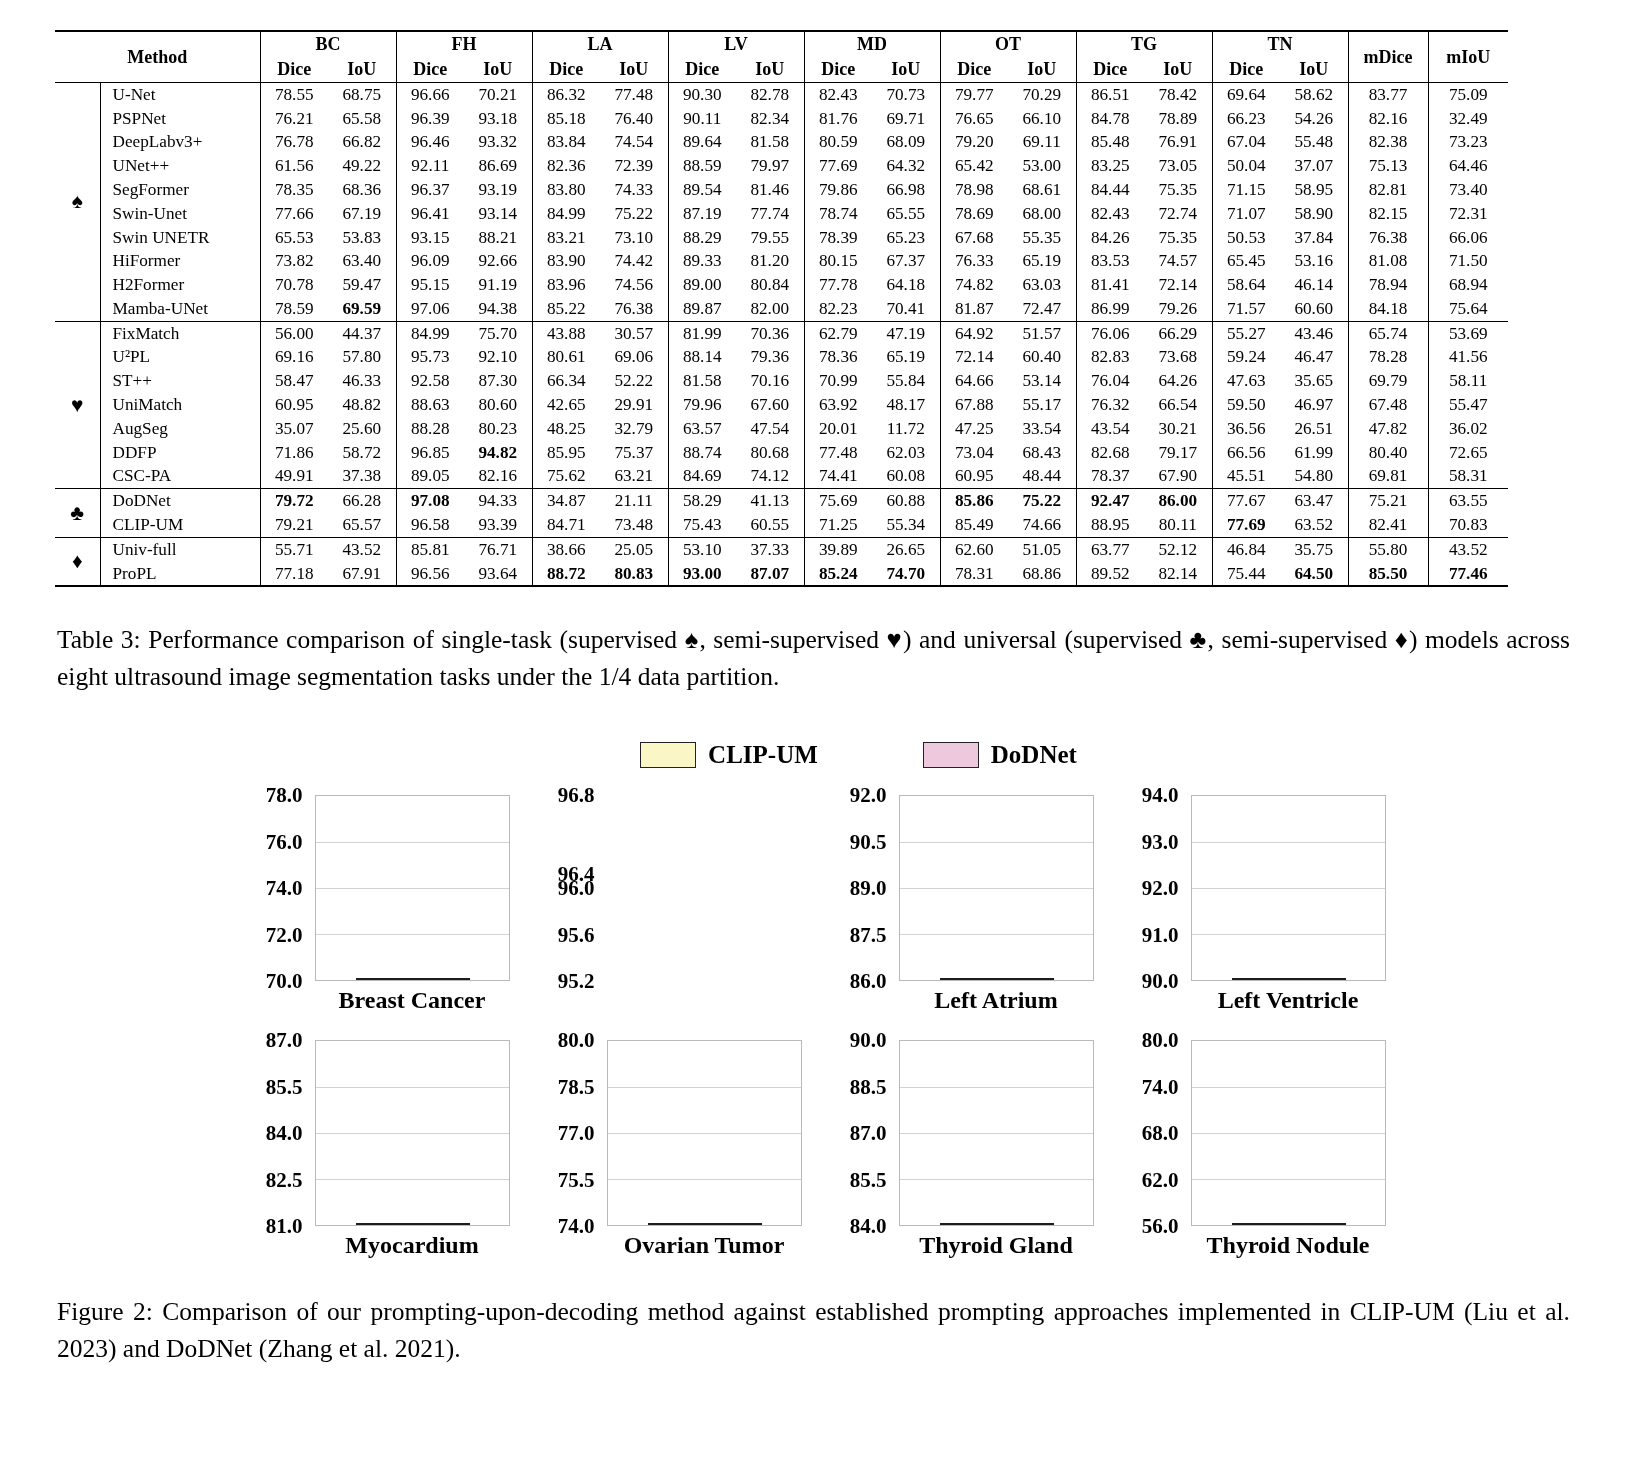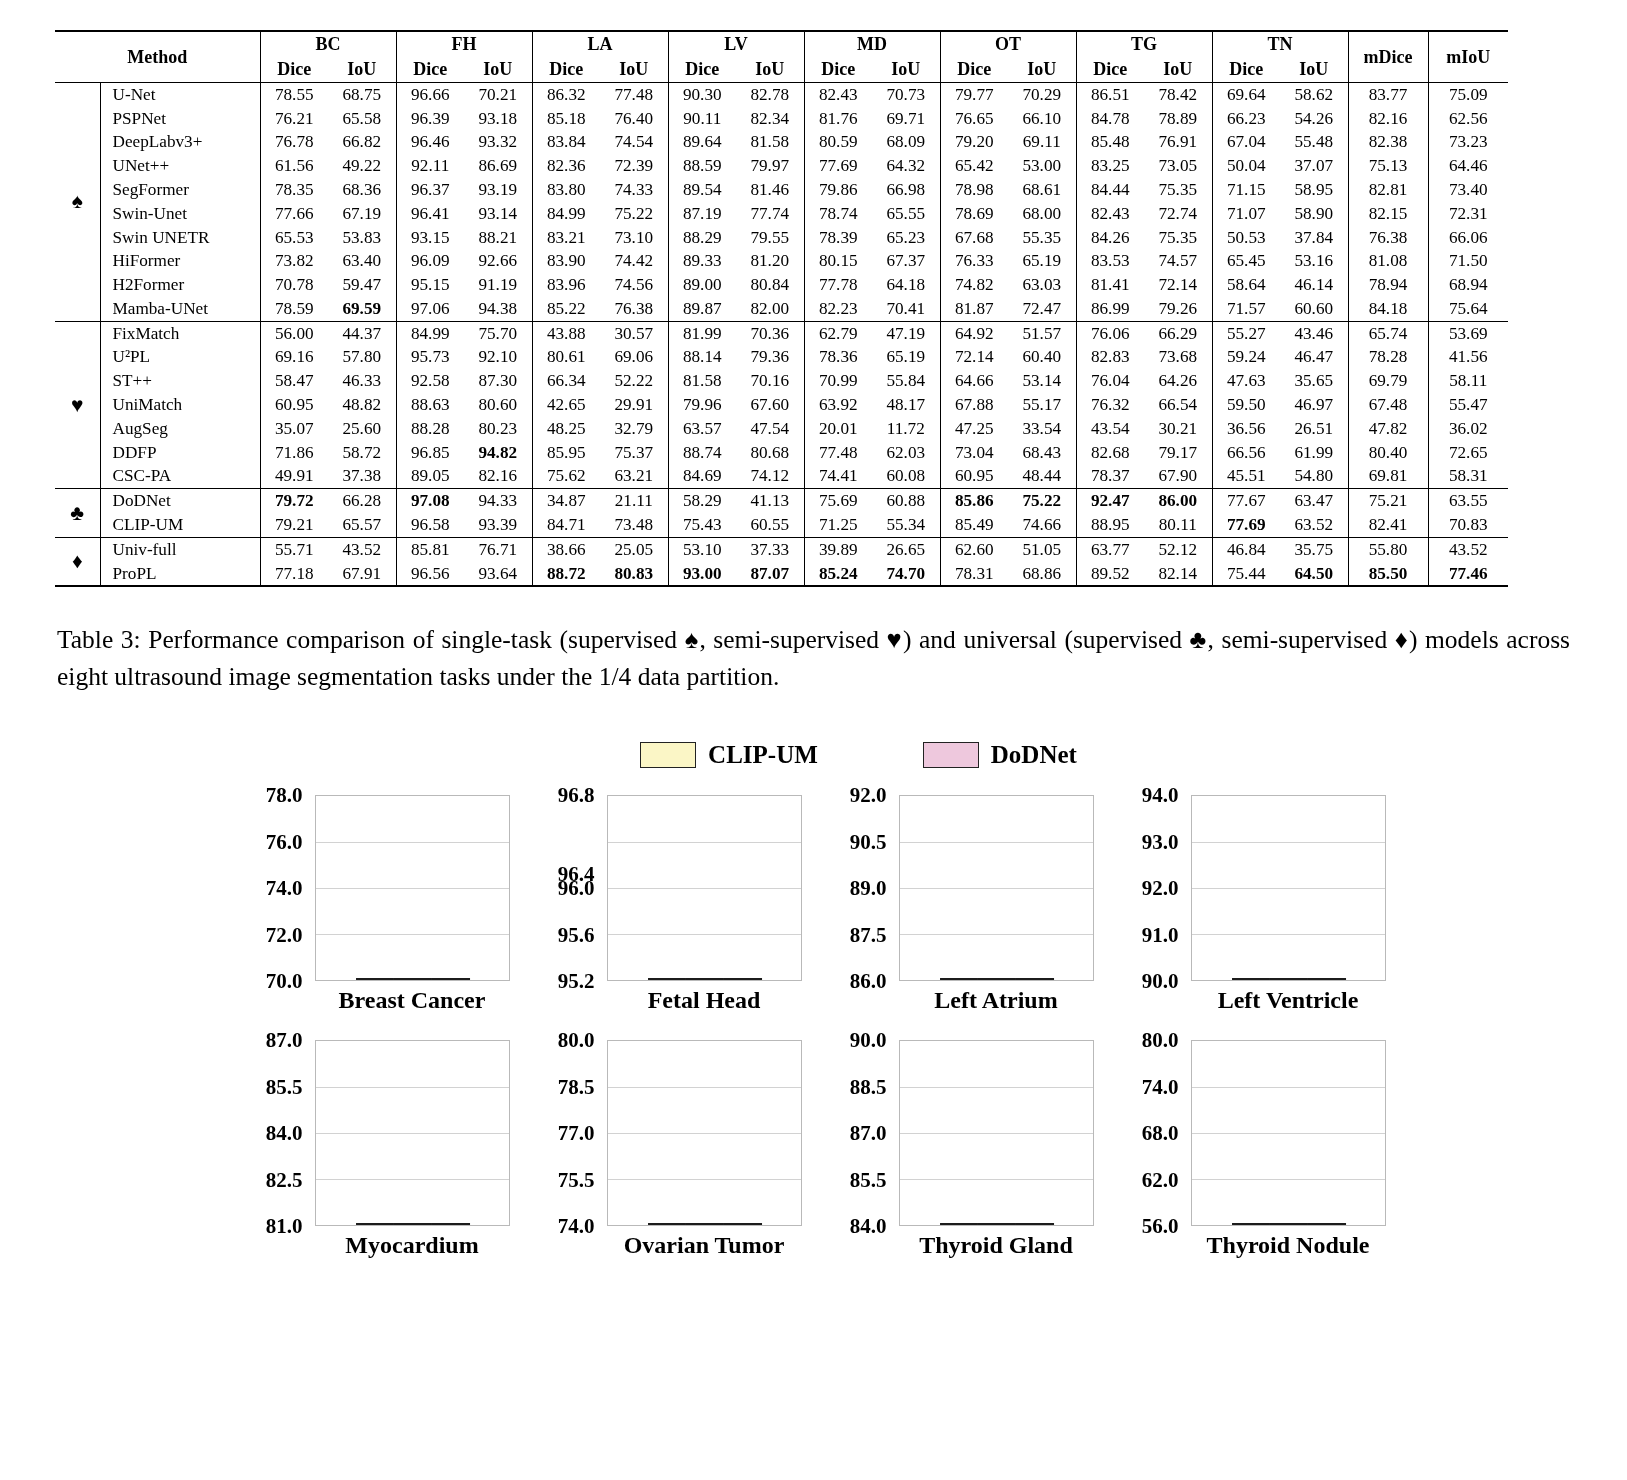--- a/index.html
+++ b/index.html
@@ -136,21 +136,21 @@
           <td class="num">82.34</td>
           <td class="num vl">81.76</td>
           <td class="num">69.71</td>
           <td class="num vl">76.65</td>
           <td class="num">66.10</td>
           <td class="num vl">84.78</td>
           <td class="num">78.89</td>
           <td class="num vl">66.23</td>
           <td class="num">54.26</td>
           <td class="num vl">82.16</td>
-          <td class="num vl">62.56</td>
+          <td class="num vl">32.49</td>
         </tr>
         <tr>
           <td class="method vl">DeepLabv3+</td>
           <td class="num vl">76.78</td>
           <td class="num">66.82</td>
           <td class="num vl">96.46</td>
           <td class="num">93.32</td>
           <td class="num vl">83.84</td>
           <td class="num">74.54</td>
           <td class="num vl">89.64</td>
@@ -593,33 +593,20 @@
         </div>
       </div>
       <div class="chart">
         <div class="yaxis">
           <span class="ytick" style="top: 0%;">96.8</span>
           <span class="ytick" style="top: 25%; margin-top: 32px;">96.4</span>
           <span class="ytick" style="top: 50%;">96.0</span>
           <span class="ytick" style="top: 75%;">95.6</span>
           <span class="ytick" style="top: 100%;">95.2</span>
         </div>
-        <div class="plotcol">
-          <div class="plot">
-            <div class="gridline" style="top: 25%;"></div>
-            <div class="gridline" style="top: 50%;"></div>
-            <div class="gridline" style="top: 75%;"></div>
-            <div class="bars">
-              <div class="bar" style="height: 43.75%; background: rgb(251, 246, 198);"></div>
-              <div class="bar" style="height: 69.38%; background: rgb(238, 200, 221);"></div>
-              <div class="bar" style="height: 85%; background: rgb(211, 228, 209);"></div>
-            </div>
-          </div>
-          <div class="xlabel">Fetal Head</div>
-        </div>
       </div>
       <div class="chart">
         <div class="yaxis">
           <span class="ytick" style="top: 0%;">92.0</span>
           <span class="ytick" style="top: 25%;">90.5</span>
           <span class="ytick" style="top: 50%;">89.0</span>
           <span class="ytick" style="top: 75%;">87.5</span>
           <span class="ytick" style="top: 100%;">86.0</span>
         </div>
         <div class="plotcol">
@@ -741,13 +728,14 @@
               <div class="bar" style="height: 47.5%; background: rgb(251, 246, 198);"></div>
               <div class="bar" style="height: 67.5%; background: rgb(238, 200, 221);"></div>
               <div class="bar" style="height: 80.42%; background: rgb(211, 228, 209);"></div>
             </div>
           </div>
           <div class="xlabel">Thyroid Nodule</div>
         </div>
       </div>
     </div>
 
+  <p class="caption fig">Figure 2: Comparison of our prompting-upon-decoding method against established prompting approaches implemented in CLIP-UM (Liu et al. 2023) and DoDNet (Zhang et al. 2021).</p>
 </div>
 
 </body></html>

